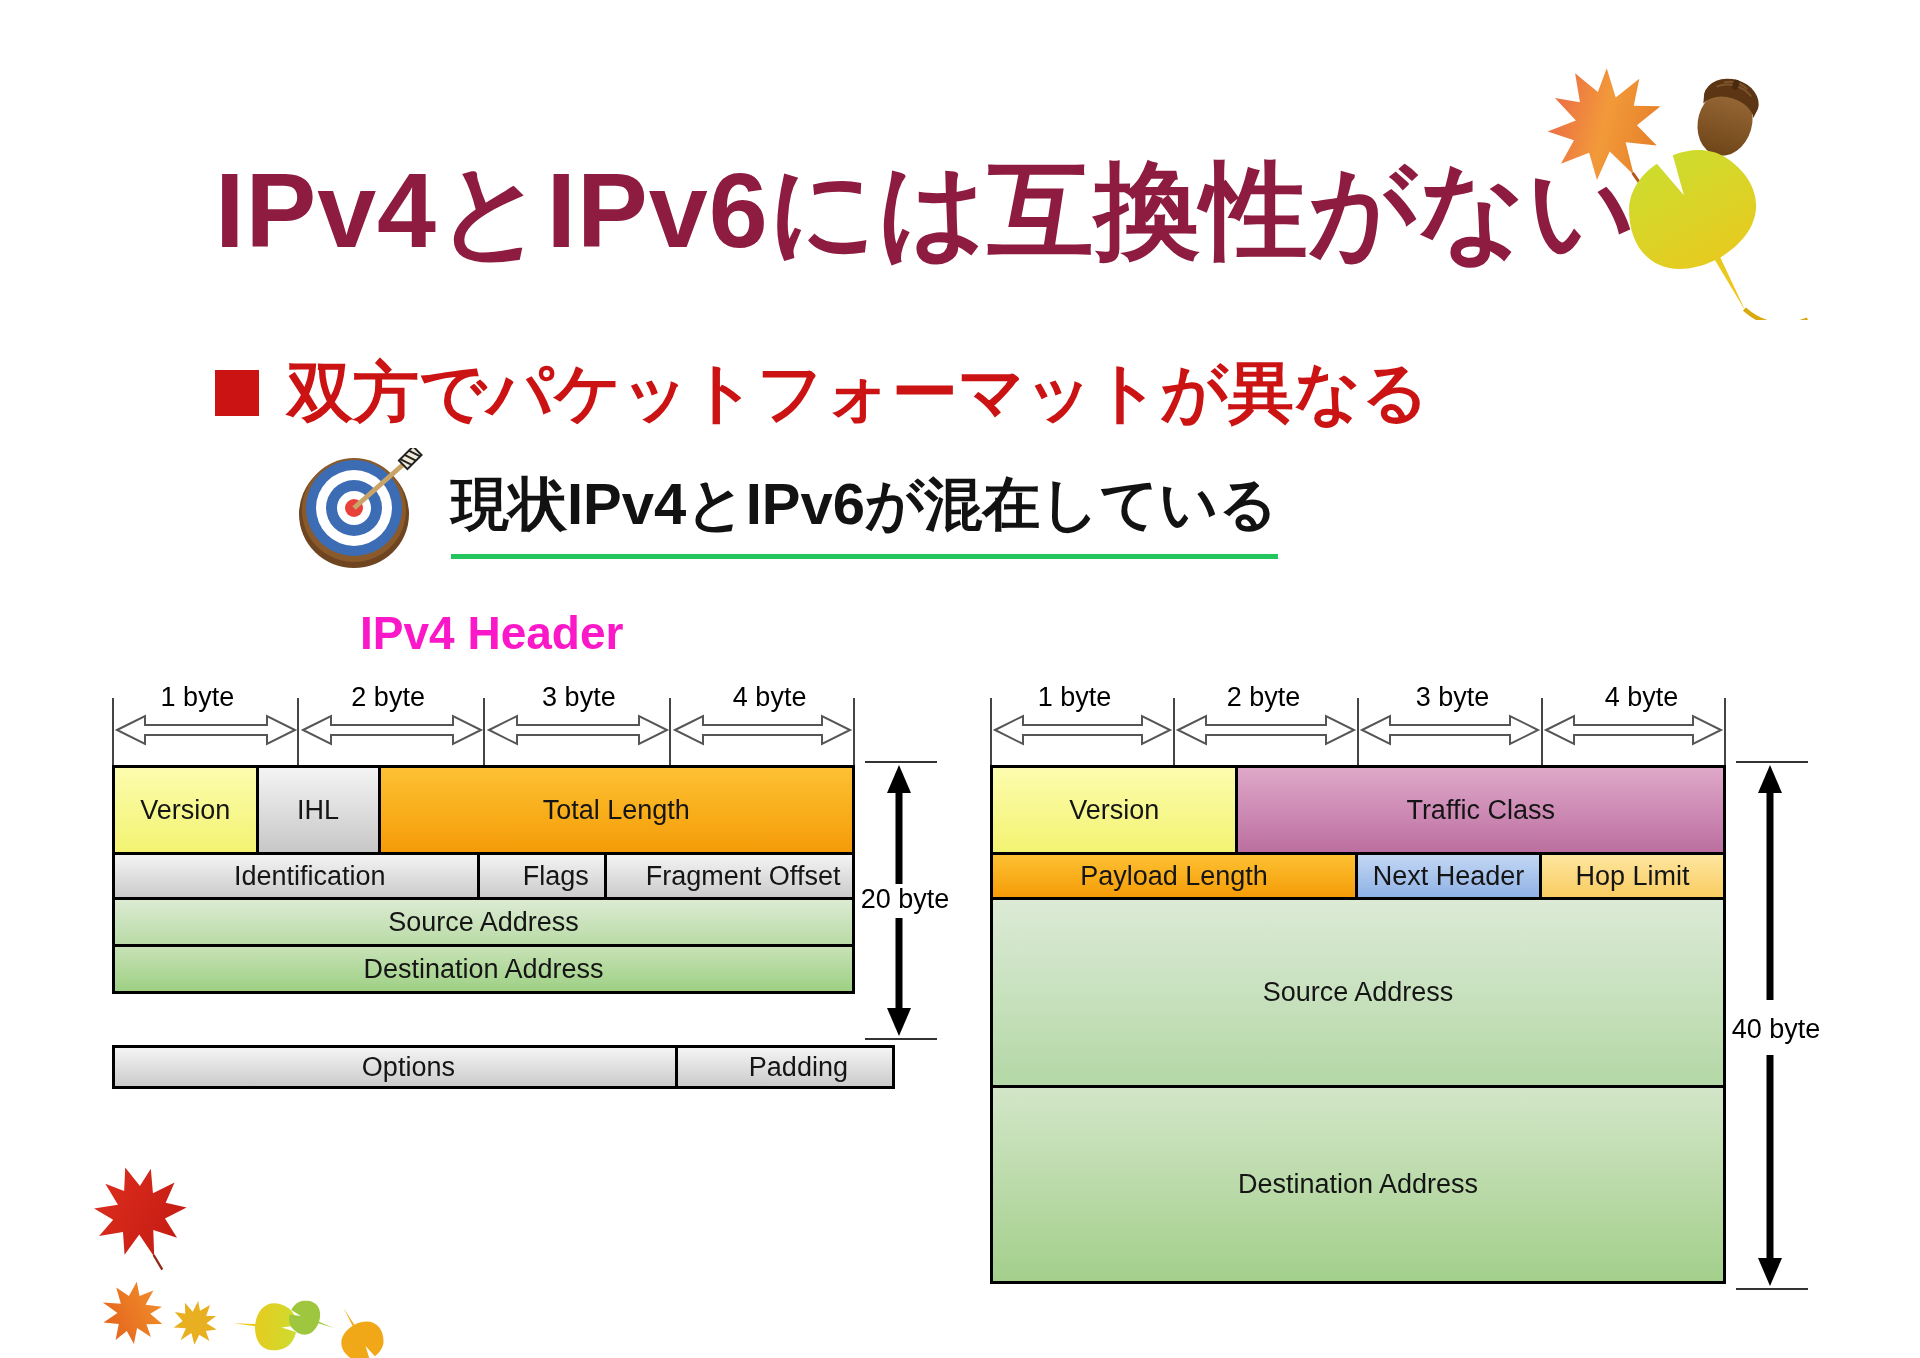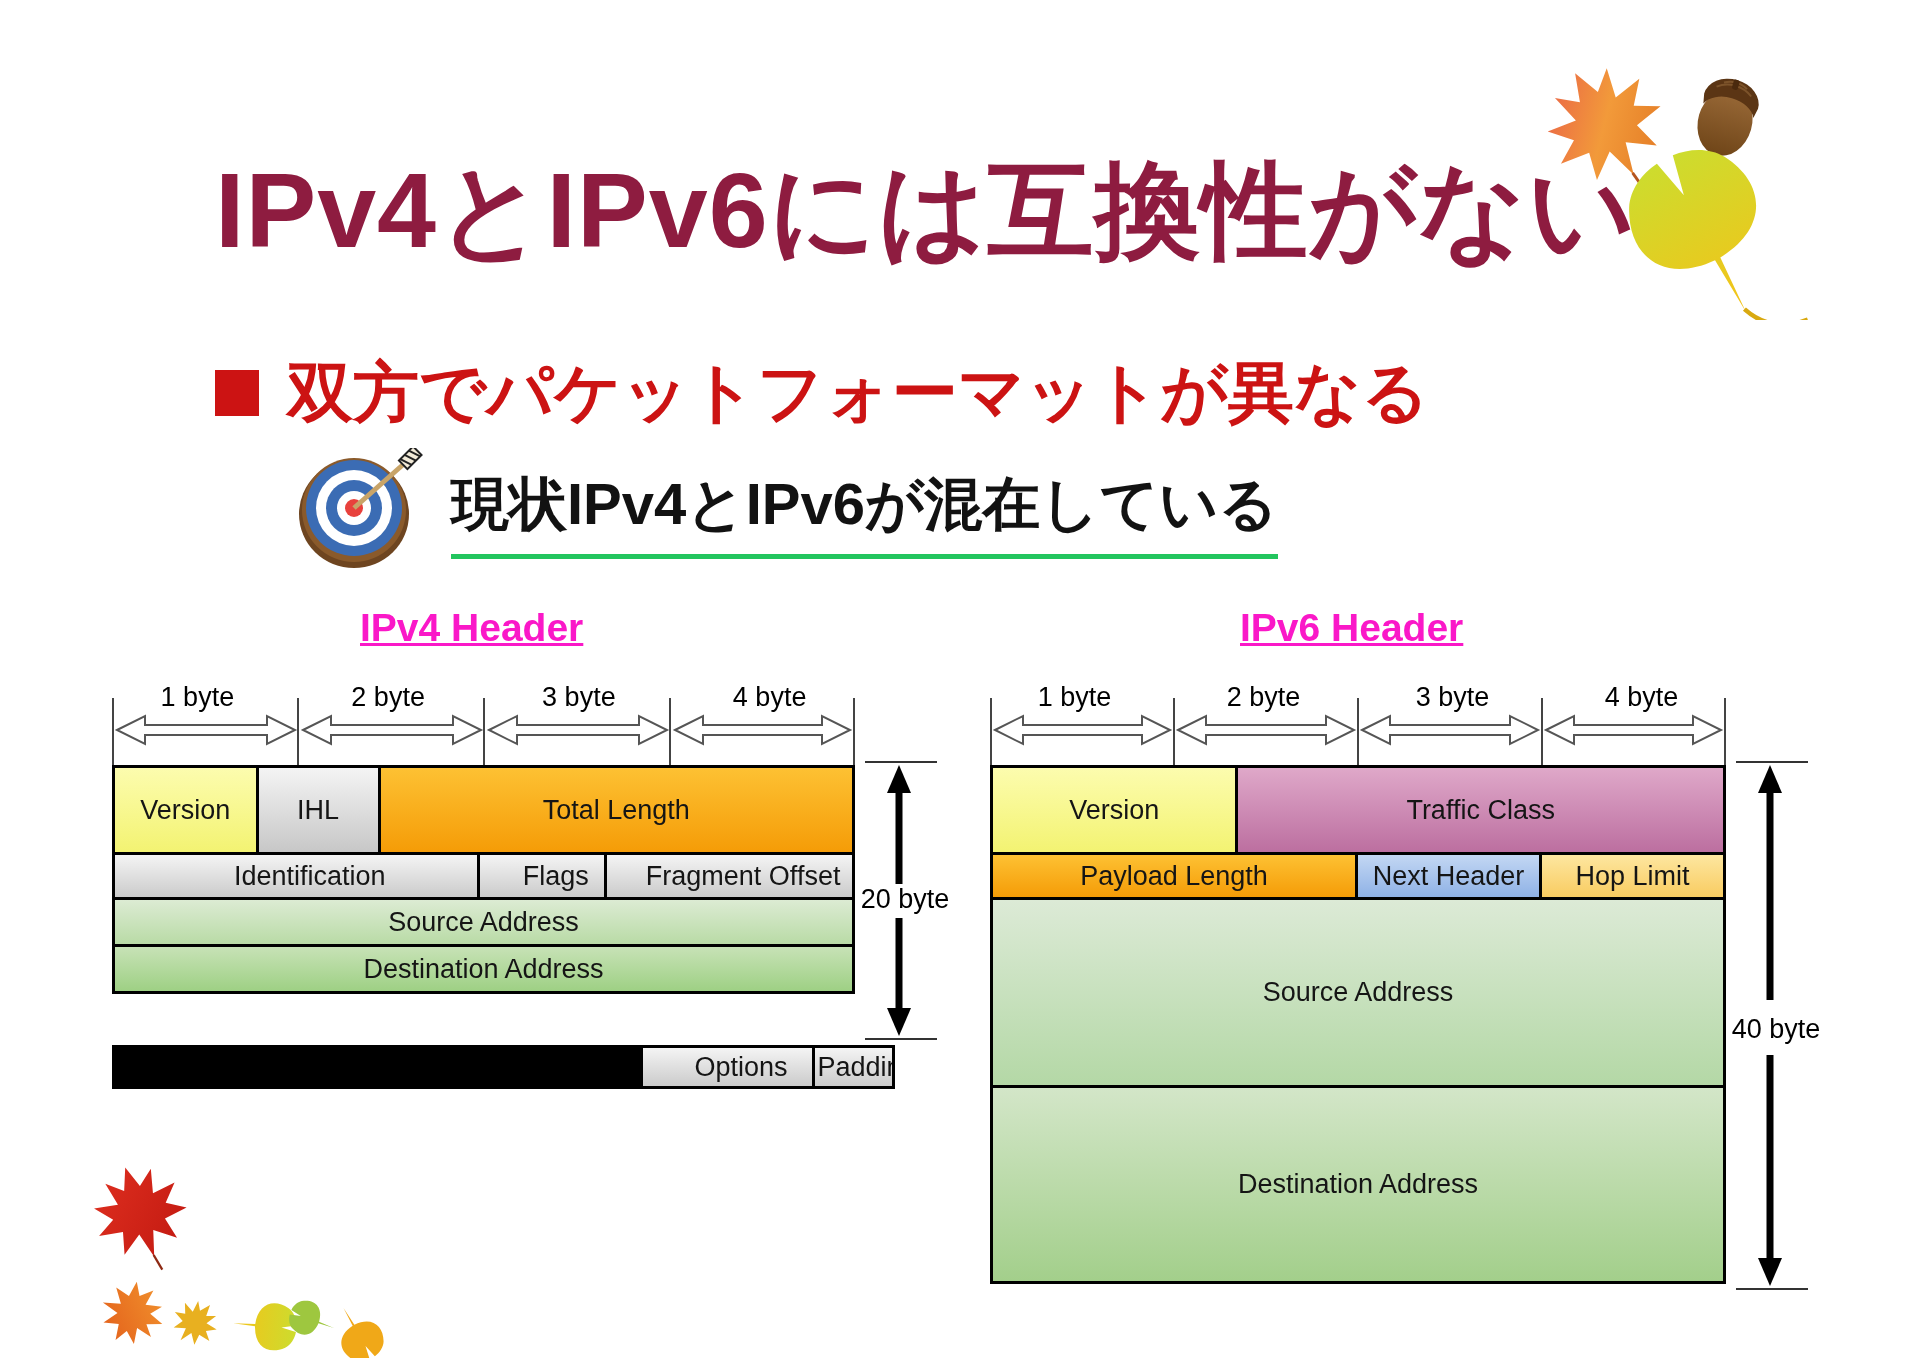--- a/index.html
+++ b/index.html
@@ -10,21 +10,21 @@
   .title{position:absolute;left:215px;top:140px;font-size:106px;font-weight:bold;
          color:#8e1c40;white-space:nowrap;letter-spacing:1px;}
   .bullet-row{position:absolute;left:215px;top:348px;display:flex;align-items:center;}
   .bullet-square{width:44px;height:46px;background:#cc1313;margin-right:28px;flex:0 0 auto;}
   .bullet-text{font-size:66px;font-weight:bold;color:#cc1313;white-space:nowrap;}
   .sub-row{position:absolute;left:278px;top:448px;display:flex;align-items:flex-start;}
   .target-wrap{width:155px;height:122px;flex:0 0 auto;margin-right:18px;}
   .sub-text{font-size:58px;font-weight:bold;color:#121212;white-space:nowrap;
             border-bottom:5px solid #22c55e;padding-bottom:10px;margin-top:18px;}
 
-  .section-label{position:absolute;top:606px;font-size:39px;font-weight:bold;color:#fa18c8;white-space:nowrap;text-decoration:underline;}
+  .section-label{position:absolute;top:606px;font-size:46px;font-weight:bold;color:#fa18c8;white-space:nowrap;}
   #ipv4-label{left:360px;}
   #ipv6-label{left:1240px;}
 
   
   .scale{position:absolute;top:682px;height:84px;}
   #scale-v4{left:112px;width:743px;}
   #scale-v6{left:990px;width:736px;}
   .scale-labels{display:flex;height:32px;gap:20px;}
   .scale-labels div{flex:1;text-align:center;font-size:27px;color:#000;}
   .scale svg{position:absolute;left:0;top:30px;}
@@ -119,21 +119,20 @@
           <line x1="-6" y1="-10" x2="6" y2="-14" stroke="#222" stroke-width="2"></line>
           <line x1="-6" y1="-4" x2="6" y2="-8" stroke="#222" stroke-width="2"></line>
           <line x1="-6" y1="2" x2="6" y2="-2" stroke="#222" stroke-width="2"></line>
         </g>
       </svg>
     </div>
     <div class="sub-text">現状IPv4とIPv6が混在している</div>
   </div>
 
   <div class="section-label" id="ipv4-label">IPv4 Header</div>
-  <div class="section-label" id="ipv6-label">IPv6 Header</div>
 
   <div class="scale" id="scale-v4">
     <div class="scale-labels">
       <div>1 byte</div>
       <div>2 byte</div>
       <div>3 byte</div>
       <div>4 byte</div>
     </div>
     <div class="vline" style="left:0;"></div>
       <div class="vline" style="left:185px;"></div>
@@ -184,21 +183,21 @@
       <div class="cell c-gray" style="flex:33.5;">Fragment Offset</div>
     </div>
     <div class="prow" style="height:44px;">
       <div class="cell c-green1" style="flex:100;">Source Address</div>
     </div>
     <div class="prow" style="height:44px;">
       <div class="cell c-green2" style="flex:100;">Destination Address</div>
     </div>
   </div>
 
-  <div class="ptable" style="left:112px;top:1045px;width:783px;align-items:flex-end;">
+  <div class="ptable" style="left:112px;top:1045px;width:783px;">
     <div class="prow" style="height:38px;">
       <div class="cell c-gray" style="flex:74;">Options</div>
       <div class="cell c-gray" style="flex:26;">Padding</div>
     </div>
   </div>
 
   <svg class="size-arrow" style="left:845px;top:753px;" width="120" height="292">
     <line x1="20" y1="9" x2="92" y2="9" stroke="#333" stroke-width="2"></line>
     <line x1="20" y1="286" x2="92" y2="286" stroke="#333" stroke-width="2"></line>
     <polygon points="54,12 42,40 66,40" fill="#000"></polygon>

